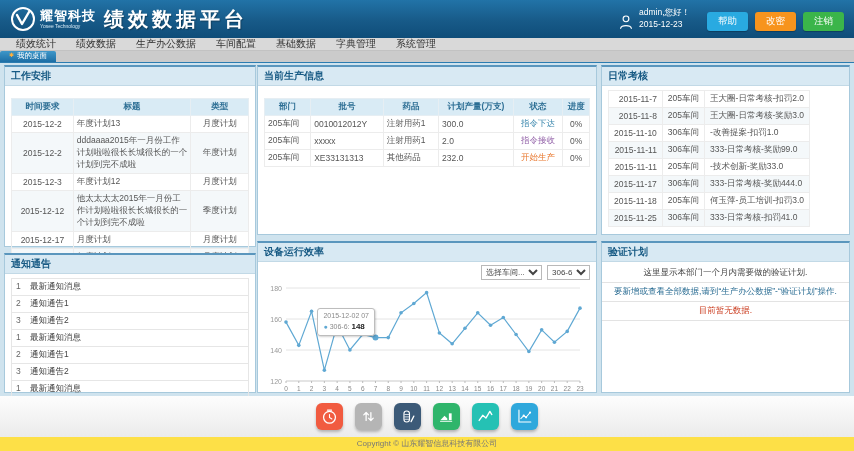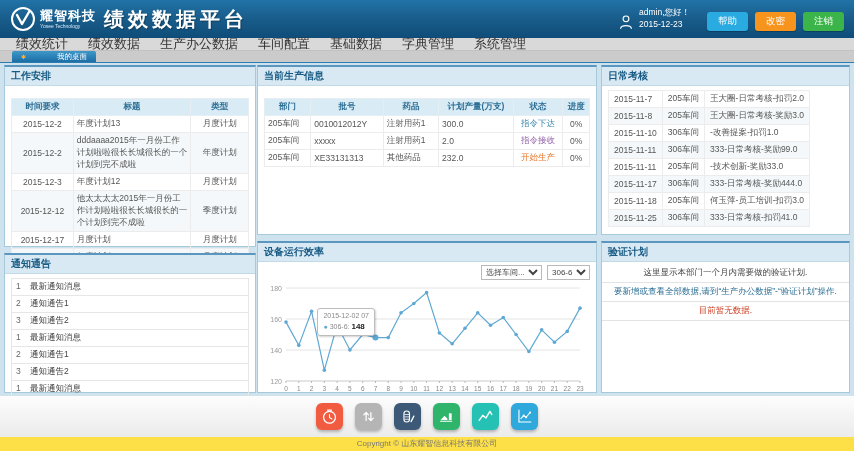--- a/index.html
+++ b/index.html
@@ -18,25 +18,25 @@
   .app-title { color:#fff; font-size:20px; font-weight:bold; letter-spacing:4px; margin-left:8px; text-shadow:1px 1px 1px rgba(0,0,0,.3); }
   .header-right { margin-left:auto; display:flex; align-items:flex-end; }
   .user-icon { width:18px; height:18px; }
   .user-info { color:#fff; font-size:8.5px; line-height:1.4; margin:0 10px 0 4px; }
   .hbtn { height:19px; padding:0 11px; border:none; border-radius:3px; color:#fff; font-size:9.5px;
     margin-left:7px; cursor:pointer; font-family:inherit; box-shadow:0 1px 1px rgba(0,0,0,.25); }
 
   
   .nav { position:absolute; top:38px; left:0; width:854px; height:13px; background:#d9d9d9;
     border-bottom:1px solid #c2c2c2; display:flex; align-items:center; padding-left:6px; }
-  .nav-item { font-size:13px; color:#333; padding:0 10px; cursor:pointer; white-space:nowrap; }
+  .nav-item { font-size:10px; color:#333; padding:0 10px; cursor:pointer; white-space:nowrap; }
   .tabs { position:absolute; top:51px; left:0; width:854px; height:11px; background:#cbcbcb; }
-  .tab-active { position:absolute; left:12px; top:0; height:11px; display:flex; align-items:center;
+  .tab-active { position:absolute; left:0; top:0; height:11px; display:flex; 
     background:linear-gradient(#3e97c9,#1c6ea5); color:#fff; font-size:7.5px; padding:0 9px;
-    border-radius:2px 2px 0 0; cursor:pointer;gap:28px; }
+    border-radius:2px 2px 0 0; cursor:pointer; }
   .tab-icon { color:#ffb03b; font-size:6px; margin-right:3px; }
 
   
   .main { position:absolute; top:62px; left:0; width:854px; height:334px; background:#cfe3ee; border-top:1px solid #2b7cb0; }
   .panel { position:absolute; background:#fff; border:1px solid #a7c9dc; border-top:2px solid #5a96bd; }
   .panel-h { background:#d8e9f3; color:#175a84; font-weight:bold; font-size:10px; padding:2px 6px;
     border-bottom:1px solid #c2d9e6; }
   #panel-work   { left:4px;   top:2px;   width:252px; height:182px; }
   #panel-notice { left:4px;   top:190px; width:252px; height:140px; }
   #panel-prod   { left:257px; top:2px;   width:340px; height:170px; }
@@ -48,21 +48,21 @@
   table.tbl th { background:#d9ebf5; color:#2c6e94; font-weight:bold; padding:2px; border:1px solid #e6eef3; }
   table.tbl td { padding:2px 3px; border:1px solid #ececec; }
   tr.alt { background:#f4f8fa; }
   #panel-work td.c-date { width:62px; text-align:center; }
   #panel-work td.c-title{ width:118px; }
   #panel-work td.c-type { width:58px; text-align:center; }
   #panel-prod td { text-align:left; }
   #panel-prod td.c-status, #panel-prod td.c-prog { text-align:center; }
   table.tbl-daily { width:auto; margin:4px 6px; }
   table.tbl-daily td { padding:2px 5px; white-space:nowrap; }
-  td.c-center { text-align:left; }
+  td.c-center { text-align:right; }
 
   .notice-list { margin:4px 6px; border-top:1px solid #e6e6e6; }
   .notice-row { display:flex; font-size:8.5px; color:#444; border:1px solid #e6e6e6; border-top:none;
     padding:2px 4px; cursor:pointer; }
   .notice-num { width:14px; color:#666; }
 
   .vlist { margin:2px 0;text-align:center; }
   .vline { font-size:8.5px; padding:3px 6px; border-bottom:1px solid #e3e3e3; }
 
   .chart-toolbar { display:flex; justify-content:flex-end; gap:5px; padding:3px 6px 2px; }

